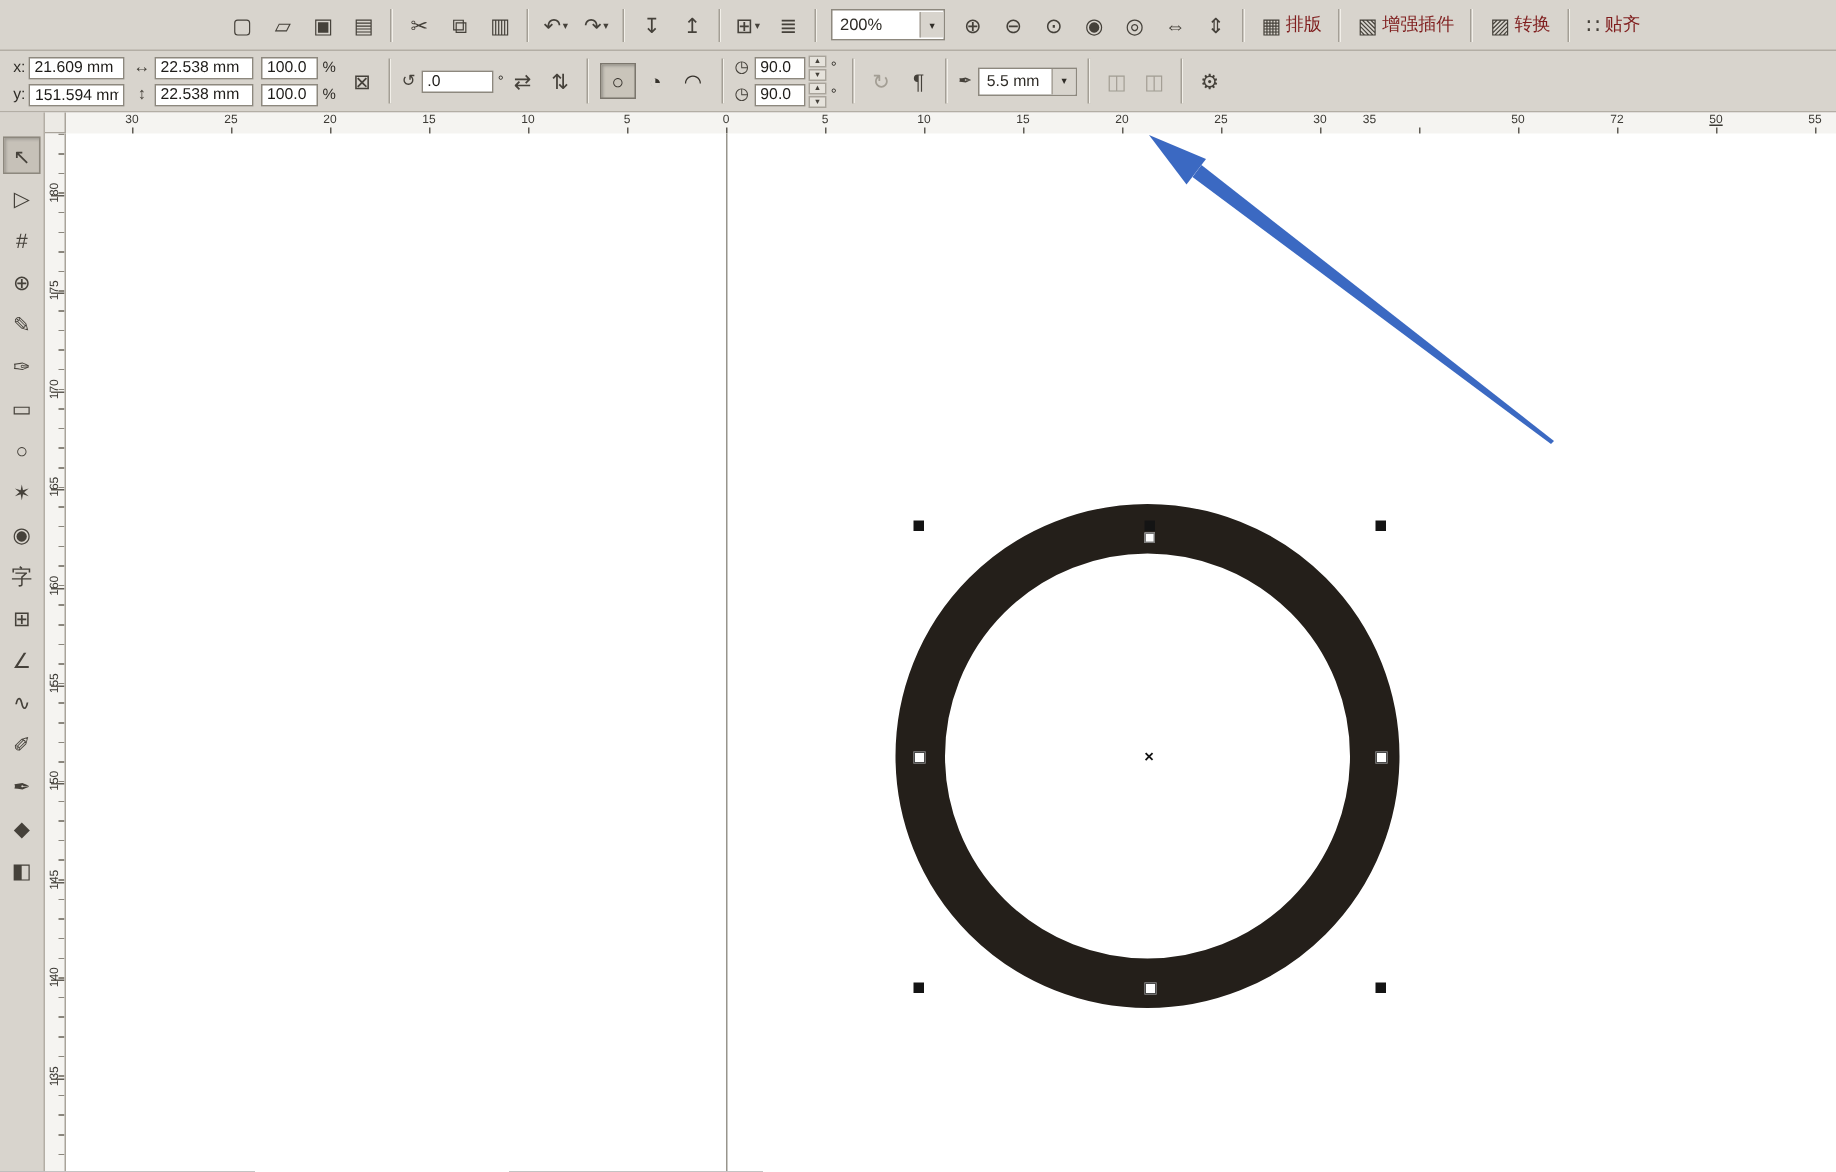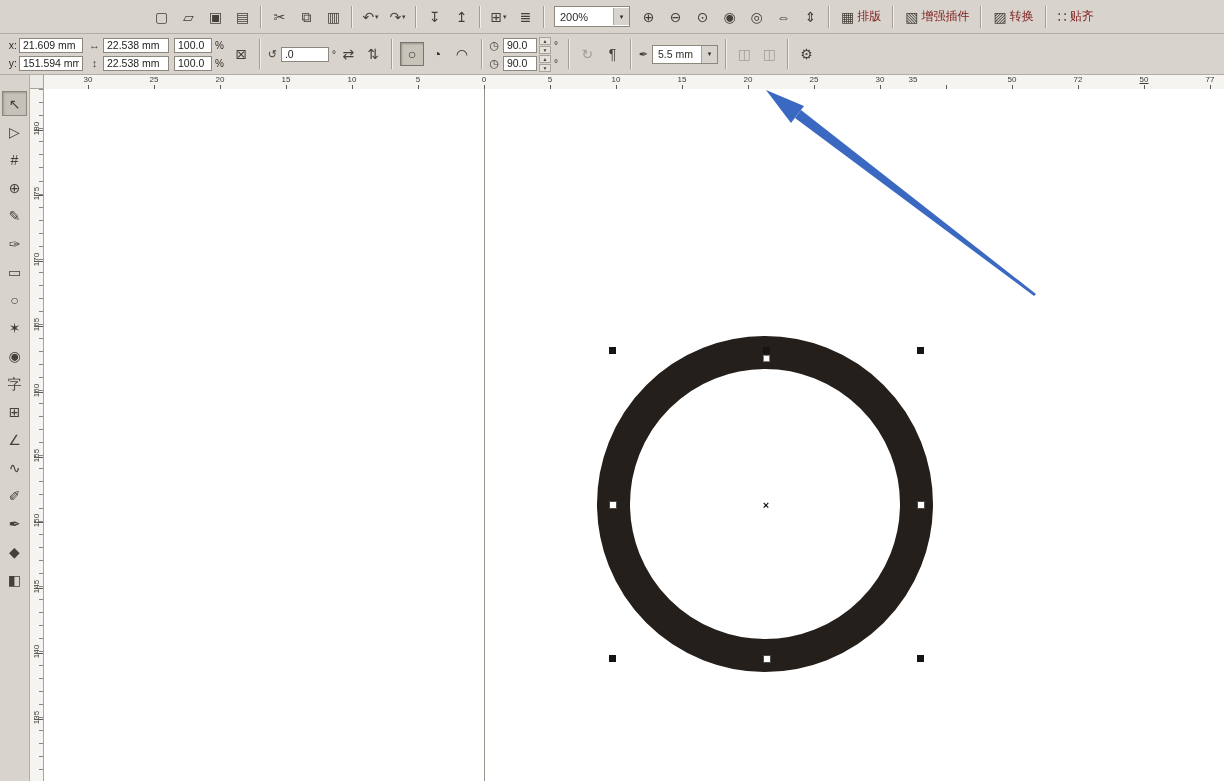--- a/index.html
+++ b/index.html
@@ -322,21 +322,21 @@
       <div class="hlab" style="left: 836px;">30</div>
       <div class="htick" style="left: 902px;"></div>
       <div class="hlab" style="left: 849px; margin-left: 20px;">35</div>
       <div class="htick" style="left: 968px;"></div>
       <div class="hlab" style="left: 968px;">50</div>
       <div class="htick" style="left: 1034px;"></div>
       <div class="hlab" style="left: 1034px;">72</div>
       <div class="htick" style="left: 1100px;"></div>
       <div class="hlab" style="left: 1100px; text-decoration: underline;">50</div>
       <div class="htick" style="left: 1166px;"></div>
-      <div class="hlab" style="left: 1166px;">77</div>
+      <div class="hlab" style="left: 1166px;">55</div>
     </div>
   <div class="vruler" id="vruler">
       <div class="vtick" style="top: 41px;"></div>
       <div class="vlab" style="top: 35px;">180</div>
       <div class="vtick" style="top: 106.4px;"></div>
       <div class="vlab" style="top: 100.4px;">175</div>
       <div class="vtick" style="top: 171.8px;"></div>
       <div class="vlab" style="top: 165.8px;">170</div>
       <div class="vtick" style="top: 237.2px;"></div>
       <div class="vlab" style="top: 231.2px;">165</div>

